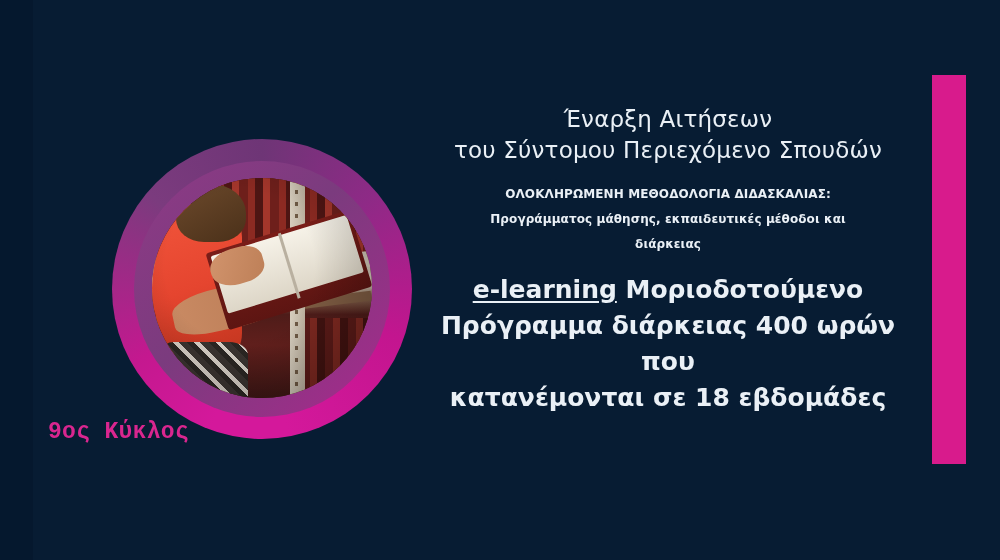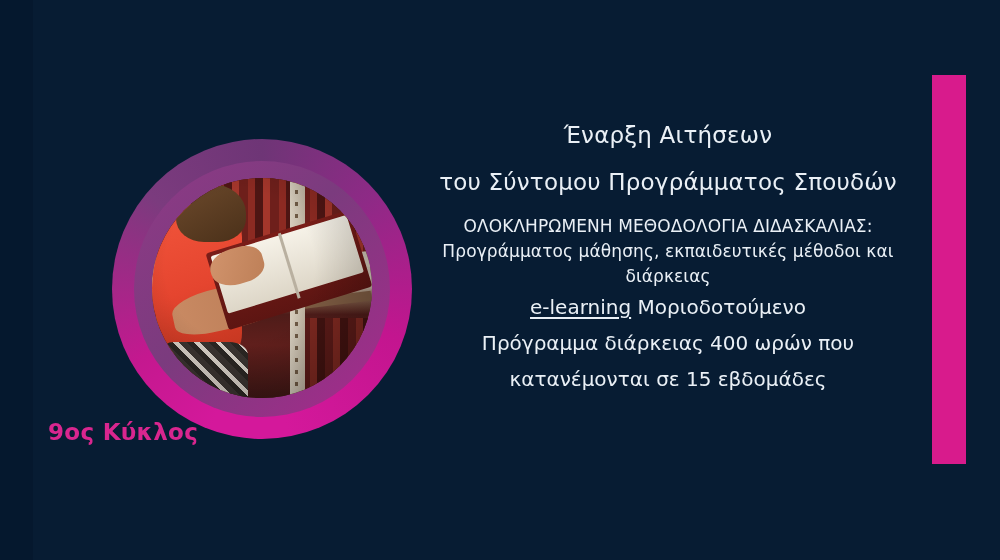--- a/index.html
+++ b/index.html
@@ -182,45 +182,45 @@
     top: 104px;
     width: 500px;
     text-align: center;
     color: #eaf0f6;
   }
   .head-line {
     font-size: 23px;
     line-height: 31px;
     font-weight: 400;
     letter-spacing: .2px;
-    margin-top: 16px;
   }
   .bold-block {
     margin-top: 16px;
-    font-size: 17px;
+    font-size: 12px;
     line-height: 25px;
-    font-weight: 400;
+    font-weight: 700;
     letter-spacing: .1px;
   }
   .body-block {
-    margin-top: 0;
-    font-size: 20px;
+    margin-top: 15px;
+    font-size: 25px;
     line-height: 36px;
-    font-weight: 400;
+    font-weight: 700;
   }
   .body-block .ul { text-decoration: underline; text-underline-offset: 3px; }
   
   .cycle-label {
     position: absolute;
     left: 48px;
     top: 419px;
     font-size: 23px;
     font-weight: 700;
     color: #d9268f;
     letter-spacing: .3px;
+    font-family: Liberation Mono, monospace;
   }
 </style>
 </head>
 <body>
 
 <div id="slide">
 
   <div class="bg-panel"></div>
 
   <div class="accent-bar"></div>
@@ -244,30 +244,30 @@
         <div class="pages"></div>
         <div class="spine"></div>
       </div>
       <div class="person-hand"></div>
       <div class="photo-shade"></div>
     </div>
   </div>
 
   <div class="text-col">
     <div class="head-line">Έναρξη Αιτήσεων</div>
-    <div class="head-line">του Σύντομου Προγράμματος Σπουδών</div>
+    <div class="head-line">του Σύντομου Περιεχόμενο Σπουδών</div>
 
     <div class="bold-block">
       <div>ΟΛΟΚΛΗΡΩΜΕΝΗ ΜΕΘΟΔΟΛΟΓΙΑ ΔΙΔΑΣΚΑΛΙΑΣ:</div>
       <div>Προγράμματος μάθησης, εκπαιδευτικές μέθοδοι και</div>
       <div>διάρκειας</div>
     </div>
 
     <div class="body-block">
       <div><span class="ul">e-learning</span><span> Μοριοδοτούμενο</span></div>
       <div>Πρόγραμμα διάρκειας 400 ωρών που</div>
-      <div>κατανέμονται σε 15 εβδομάδες</div>
+      <div>κατανέμονται σε 18 εβδομάδες</div>
     </div>
   </div>
 
   <div class="cycle-label">9ος Κύκλος</div>
 
 </div>
 
 </body></html>

